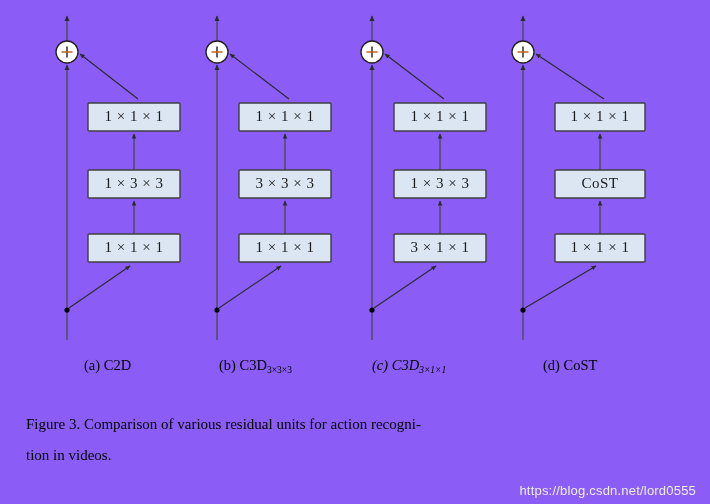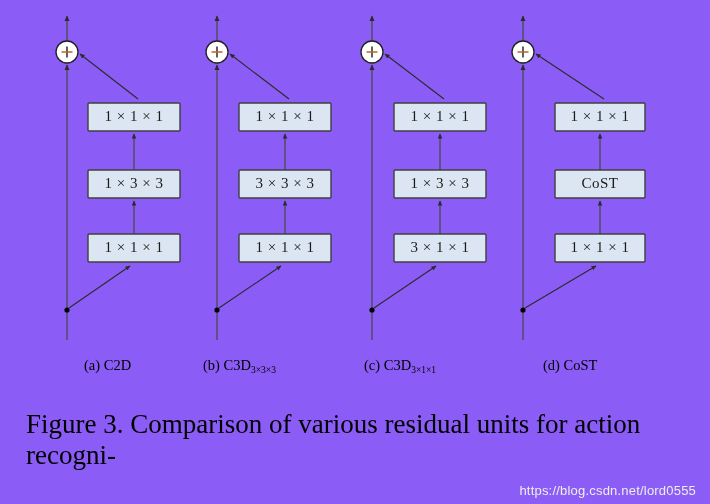--- a/index.html
+++ b/index.html
@@ -83,32 +83,32 @@
     top: 357px;
   }
   .subcaption sub {
     font-size: 9.5px;
     vertical-align: baseline;
     position: relative;
     top: 3px;
     letter-spacing: 0px;
   }
   #sub-a { left: 55px; margin-left: 29px; }
-  #sub-b { left: 203px; font-family: Liberation Serif, serif; }
-  #sub-c { left: 364px; }
+  #sub-b { left: 219px; font-family: Liberation Serif, serif; }
+  #sub-c { left: 372px; font-style: italic; }
   #sub-d { left: 543px; }
 
   
   #figure-caption {
     position: absolute;
     left: 26px;
     top: 409px;
     width: 664px;
     font-family: "Liberation Serif", "DejaVu Serif", serif;
-    font-size: 27px;
+    font-size: 15px;
     line-height: 31px;
     color: #000000;
     text-align: left;
   }
   #figure-caption .cap-line { display: block; }
 
   
   #watermark {
     position: absolute;
     right: 14px;
@@ -222,17 +222,18 @@
   </div>
   <div class="subcaption" id="sub-c">
     <span>(c) </span><span>C3D</span><sub>3×1×1</sub>
   </div>
   <div class="subcaption" id="sub-d">
     <span>(d) </span><span>CoST</span><sub></sub>
   </div>
 
   <div id="figure-caption">
     <span class="cap-line">Figure 3. Comparison of various residual units for action recogni-</span>
+    <span class="cap-line">tion in videos.</span>
   </div>
 
   <div id="watermark">https://blog.csdn.net/lord0555</div>
 
 </div>
 
 </body></html>

